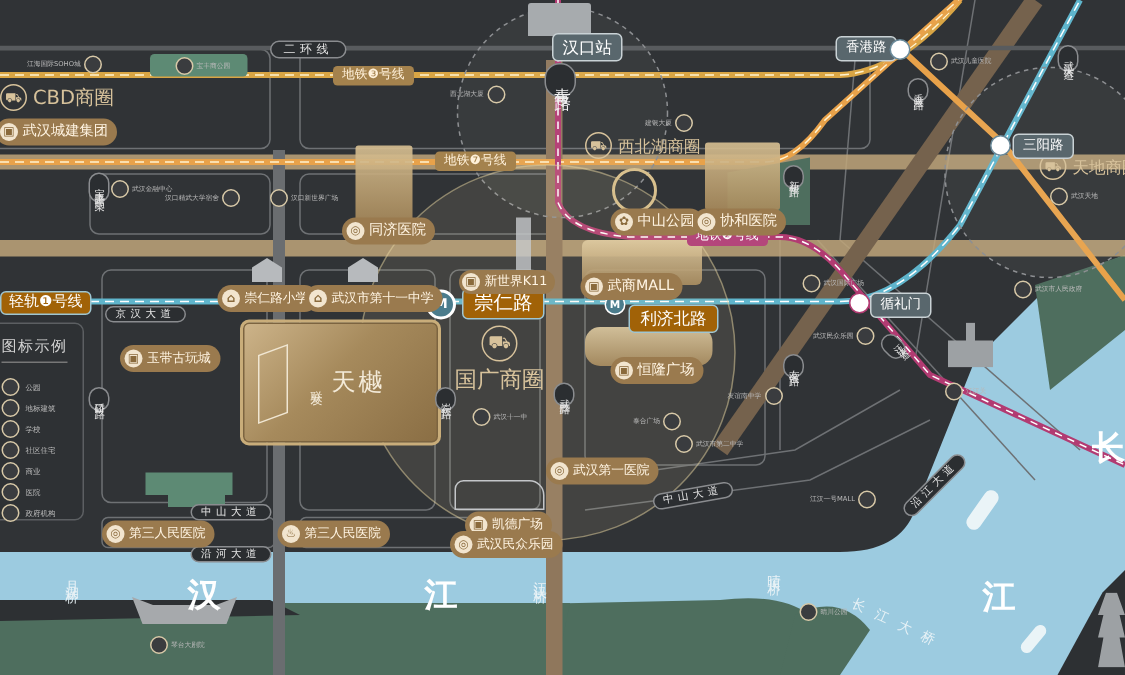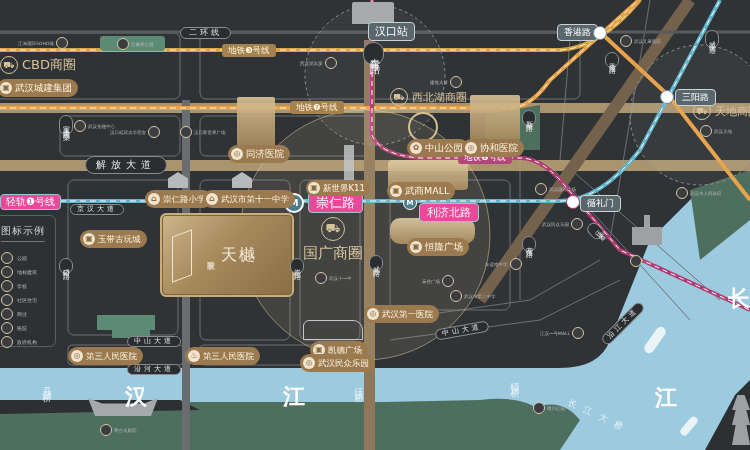--- a/index.html
+++ b/index.html
@@ -3,21 +3,21 @@
 <meta charset="utf-8">
 <style>
   html,body{margin:0;padding:0;}
   body{width:750px;height:450px;overflow:hidden;background:#2f3235;font-family:"DejaVu Sans","Liberation Sans",sans-serif;}
   #map{position:relative;width:750px;height:450px;overflow:hidden;background:#303336;}
   svg.base{position:absolute;left:0;top:0;}
   .abs{position:absolute;}
   .pill{position:absolute;display:flex;align-items:center;gap:3px;white-space:nowrap;border-radius:10px;font-size:9.5px;line-height:1;padding:3px 6px 3px 3px;color:#fff;}
   .pill-gold{background:#9a7a4e;color:#fff4e2;}
   .pill-road{background:#2b2e31;border:1px solid #8a8c8f;color:#e6e6e6;padding:3px 10px;border-radius:12px;font-size:10px;letter-spacing:5px;}
-  .pill-metro{background:#ec4899;color:#ffffff;font-size:12px;padding:3px 7px;border-radius:4px;border:1px solid #9fc6d2;}
+  .pill-metro{background:#a16207;color:#ffffff;font-size:12px;padding:3px 7px;border-radius:4px;border:1px solid #9fc6d2;}
   .pill-metro-gray{background:#59676d;color:#fff;font-size:11px;padding:3px 6px;border-radius:4px;border:1px solid #c9d2d5;}
   .pill-subway{background:#a4824d;color:#fff1da;font-size:8.5px;padding:2px 6px;border-radius:3px;}
   .pill-subway-pink{background:#b4467b;color:#fff;font-size:8.5px;padding:2px 6px;border-radius:3px;}
   .ico{display:inline-flex;align-items:center;justify-content:center;width:12px;height:12px;border-radius:50%;background:#f2e5cf;color:#8a6a3c;font-size:8px;font-weight:bold;}
   .ico-dark{display:inline-flex;align-items:center;justify-content:center;width:10px;height:10px;border-radius:50%;border:1.5px solid #d8c9a8;background:#3a3c3f;}
   .poi{position:absolute;display:flex;align-items:center;gap:2px;font-size:4.5px;color:#b8b8b8;white-space:nowrap;}
   .vroad{position:absolute;writing-mode:vertical-rl;background:#2b2e31;border:1px solid #8a8c8f;color:#e6e6e6;border-radius:8px;font-size:9px;padding:4px 1px;letter-spacing:2px;}
   .vroad-big{position:absolute;writing-mode:vertical-rl;background:#2b2e31;border:1px solid #8a8c8f;color:#f0f0f0;border-radius:10px;font-size:11px;padding:6px 2px;letter-spacing:3px;}
   .circle-label{position:absolute;display:flex;align-items:center;gap:4px;font-size:13px;color:#d7c29b;white-space:nowrap;}
   .cart{display:inline-flex;align-items:center;justify-content:center;width:16px;height:16px;border-radius:50%;border:1.5px solid #d7c29b;font-size:9px;color:#d7c29b;}
@@ -133,21 +133,20 @@
   <div class="circle-label" style="left:693px;top:102px;font-size:11px;">
     <span class="cart">⛟</span>
     <span>天地商圈</span>
   </div>
   <div class="circle-label" style="left:303px;top:217px;flex-direction:column;gap:3px;font-size:15px;">
     <span class="cart" style="width:22px;height:22px;font-size:12px;">⛟</span>
     <span>国广商圈</span>
   </div>
 
   <div class="pill pill-road" style="left:180px;top:27px;font-size:8px;letter-spacing:3px;padding:1px 8px;">二环线</div>
-  <div class="pill pill-road" style="left:85px;top:156px;">解放大道</div>
   <div class="pill pill-road" style="left:70px;top:204px;font-size:7px;letter-spacing:3px;padding:1px 6px;">京汉大道</div>
   <div class="pill pill-road" style="left:127px;top:336px;font-size:7px;letter-spacing:3px;padding:1px 6px;">中山大道</div>
   <div class="pill pill-road" style="left:127px;top:364px;font-size:7px;letter-spacing:3px;padding:1px 6px;">沿河大道</div>
   <div class="pill pill-road" style="left:435px;top:325px;font-size:7px;letter-spacing:3px;padding:1px 6px;transform:rotate(-10deg);">中山大道</div>
   <div class="pill pill-road" style="left:596px;top:318px;font-size:7px;letter-spacing:3px;padding:1px 6px;transform:rotate(-45deg);">沿江大道</div>
 
   <div class="vroad-big" style="left:363px;top:42px;">青年路</div>
   <div class="vroad" style="left:59px;top:115px;font-size:7px;">宝丰路高架</div>
   <div class="vroad" style="left:59px;top:258px;font-size:7px;">硚口路</div>
   <div class="vroad" style="left:290px;top:258px;font-size:7px;">崇仁路</div>

